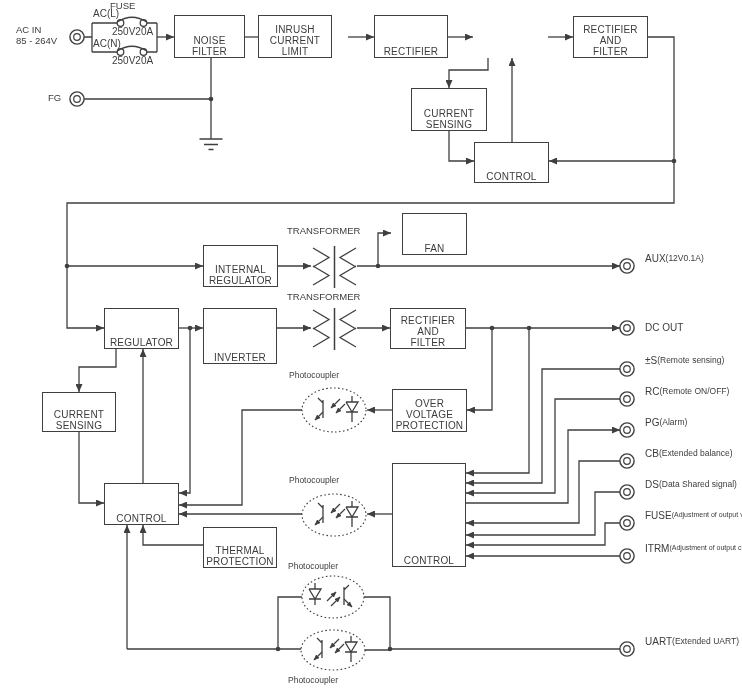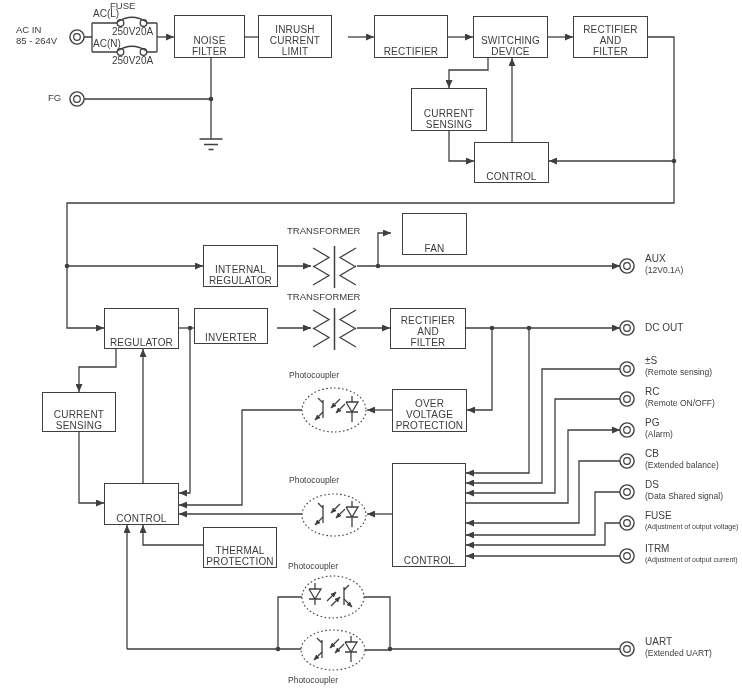--- a/index.html
+++ b/index.html
@@ -5,21 +5,21 @@
   html,body{margin:0;padding:0;background:#fff;}
   .canvas{position:relative;width:742px;height:689px;background:#ffffff;
     font-family:"Liberation Sans",sans-serif;color:#3c3c3c;overflow:hidden;}
   .canvas svg{position:absolute;left:0;top:0;}
   .box{position:absolute;box-sizing:border-box;border:1.4px solid #3f3f3f;background:#fff;
     display:flex;align-items:flex-end;justify-content:center;text-align:center;
     font-size:10px;line-height:11px;white-space:pre-line;letter-spacing:.2px;}
   .lbl{position:absolute;font-size:9.5px;line-height:10.5px;white-space:pre-line;}
   .lbl.small{font-size:10px;line-height:9px;}
   .lbl.center{}
-  .term{position:absolute;display:flex;flex-direction:column;}
+  .term{position:absolute;display:flex;flex-direction:row;}
   .t-main{font-size:10px;line-height:12px;}
   .t-sub{font-size:8.5px;line-height:10px;white-space:nowrap;}
   .term.tight .t-sub{font-size:7px;line-height:9px;}
 </style>
 </head>
 <body>
 
 <div class="canvas">
 
 <svg width="742" height="689" viewBox="0 0 742 689">
@@ -205,33 +205,31 @@
     </g>
   </g>
 </svg>
 
 <div class="box" style="left:174px;top:15px;width:71px;height:43px"><span>NOISE
 FILTER</span></div>
 <div class="box" style="left:258px;top:15px;width:74px;height:43px"><span>INRUSH
 CURRENT
 LIMIT</span></div>
 <div class="box" style="left:374px;top:15px;width:74px;height:43px"><span>RECTIFIER</span></div>
-<div class="box" style="left:473px;top:16px;width:75px;height:42px"><span>SWITCHING
-DEVICE</span></div>
 <div class="box" style="left:573px;top:16px;width:75px;height:42px"><span>RECTIFIER
 AND
 FILTER</span></div>
 <div class="box" style="left:411px;top:88px;width:76px;height:43px"><span>CURRENT
 SENSING</span></div>
 <div class="box" style="left:474px;top:142px;width:75px;height:41px"><span>CONTROL</span></div>
 <div class="box" style="left:402px;top:213px;width:65px;height:42px"><span>FAN</span></div>
 <div class="box" style="left:203px;top:245px;width:75px;height:42px"><span>INTERNAL
 REGULATOR</span></div>
 <div class="box" style="left:104px;top:308px;width:75px;height:41px"><span>REGULATOR</span></div>
-<div class="box" style="left:194px;top:308px;width:74px;height:36px"><span>INVERTER</span></div>
+<div class="box" style="left:203px;top:308px;width:74px;height:56px"><span>INVERTER</span></div>
 <div class="box" style="left:390px;top:308px;width:76px;height:41px"><span>RECTIFIER
 AND
 FILTER</span></div>
 <div class="box" style="left:392px;top:389px;width:75px;height:43px"><span>OVER
 VOLTAGE
 PROTECTION</span></div>
 <div class="box" style="left:42px;top:392px;width:74px;height:40px"><span>CURRENT
 SENSING</span></div>
 <div class="box" style="left:104px;top:483px;width:75px;height:42px"><span>CONTROL</span></div>
 <div class="box" style="left:392px;top:463px;width:74px;height:104px"><span>CONTROL</span></div>

